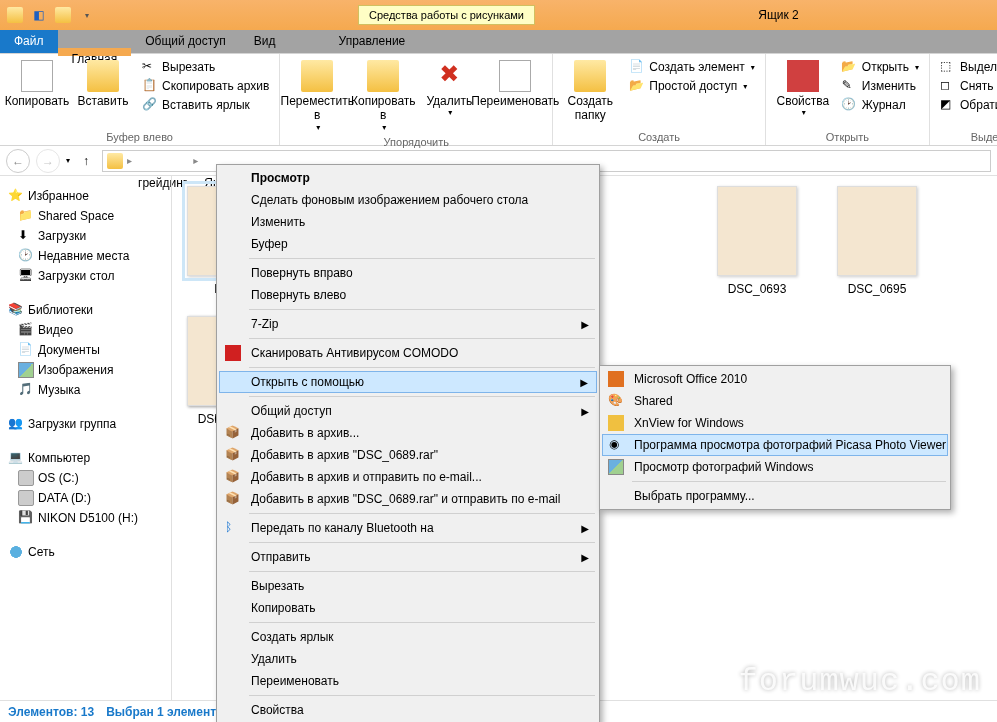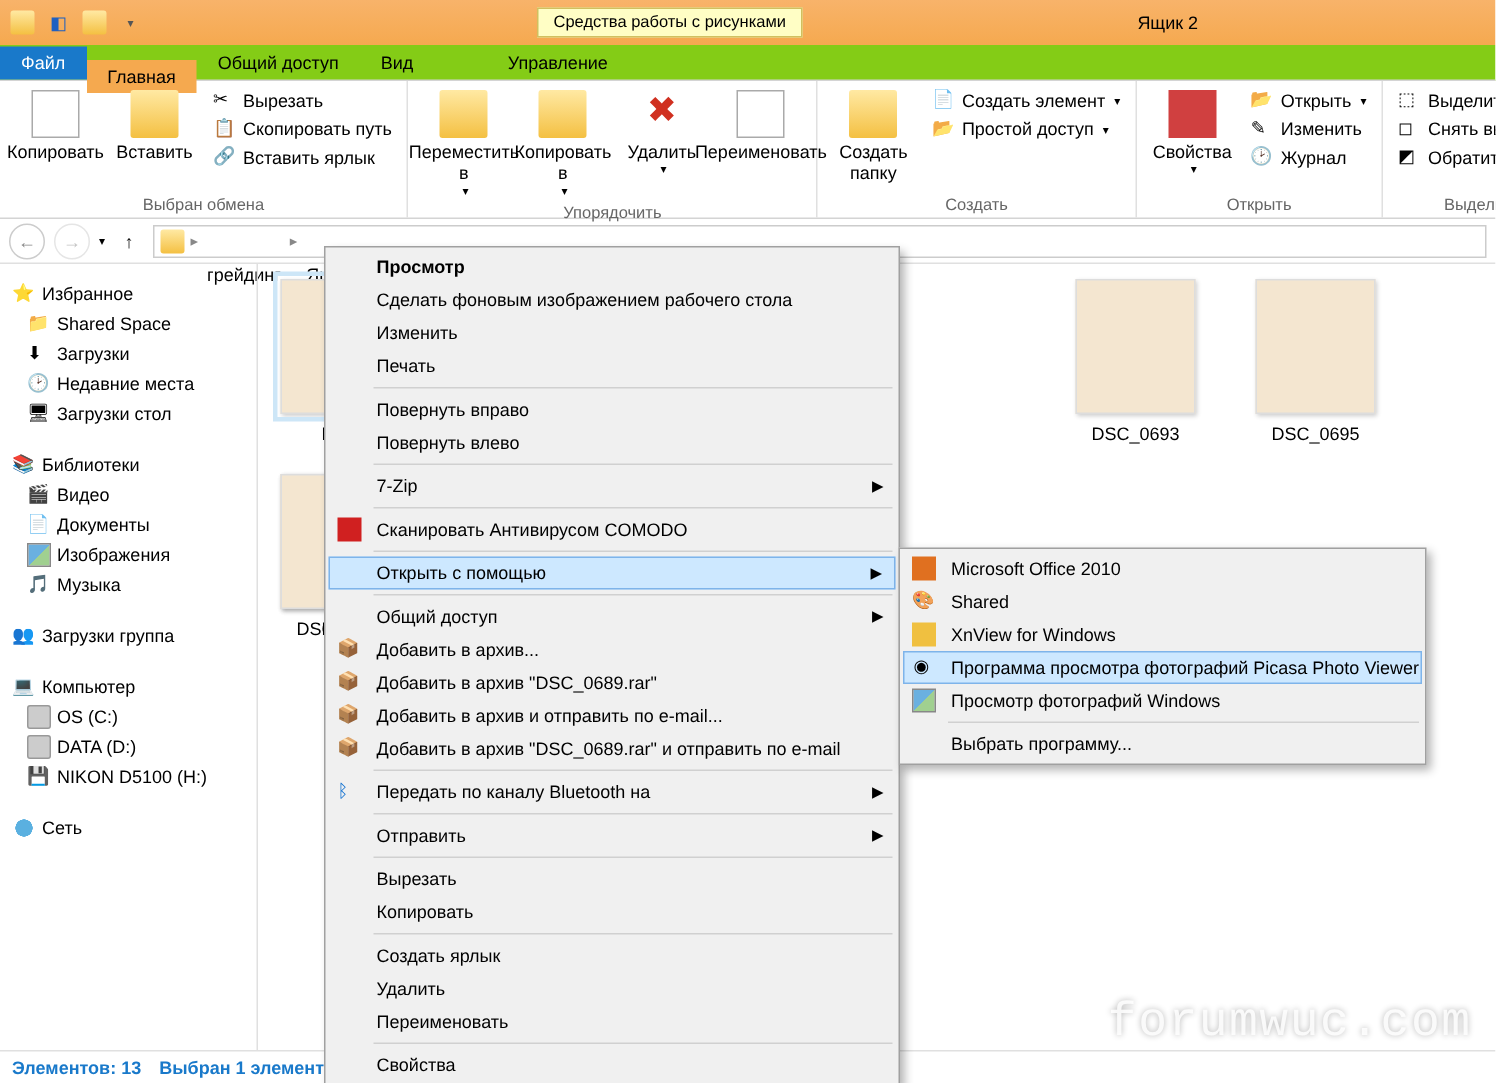--- a/index.html
+++ b/index.html
@@ -4,21 +4,21 @@
 <style>
 * { margin: 0; padding: 0; box-sizing: border-box; font-family: "Segoe UI", Tahoma, sans-serif; font-size: 12px; }
 body { background: #fff; width: 997px; height: 722px; overflow: hidden; position: relative; }
 
 .titlebar { height: 30px; background: linear-gradient(#f8b36a, #f5a94f); display: flex; align-items: center; padding: 0 4px; }
 .titlebar .qat { display: flex; gap: 2px; }
 .titlebar .qat-btn { width: 22px; height: 22px; display: flex; align-items: center; justify-content: center; }
 .titlebar .tools-tab { background: #fffec5; border: 1px solid #d0c060; padding: 3px 10px; margin-left: 260px; font-size: 11px; }
 .titlebar .title { position: absolute; left: 50%; transform: translateX(-50%); font-size: 12px; margin-left: 280px; }
 
-.tabs { height: 24px; background: #84cc16; display: flex; border-bottom: 1px solid #d4d4d4; align-items: center; }
+.tabs { height: 24px; background: #a3a3a3; display: flex; border-bottom: 1px solid #d4d4d4; }
 .tab { padding: 4px 14px; cursor: default; }
 .tab.file { background: #1979ca; color: #fff; }
 .tab.active { background: #f5a94f; margin-top: 18px; }
 .tab.manage { margin-left: 35px; }
 
 .ribbon { height: 92px; background: #fff; border-bottom: 1px solid #d4d4d4; display: flex; }
 .rgroup { border-right: 1px solid #e0e0e0; padding: 4px 6px 2px; display: flex; flex-direction: column; }
 .rgroup-body { flex: 1; display: flex; gap: 4px; align-items: flex-start; }
 .rgroup-label { text-align: center; color: #666; font-size: 11px; padding-top: 2px; }
 .rbtn-lg { display: flex; flex-direction: column; align-items: center; width: 62px; padding: 2px; text-align: center; line-height: 1.2; }
@@ -111,29 +111,29 @@
           <div class="ico ico-folder"></div>
           <span>Вставить</span>
         </div>
       <div class="rbtn-sm-col">
         <div class="rbtn-sm">
             <span class="ico">✂</span>
             <span>Вырезать</span>
           </div>
         <div class="rbtn-sm">
             <span class="ico">📋</span>
-            <span>Скопировать путь</span>
+            <span>Скопировать архив</span>
           </div>
         <div class="rbtn-sm">
             <span class="ico">🔗</span>
             <span>Вставить ярлык</span>
           </div>
       </div>
     </div>
-    <div class="rgroup-label">Выбран обмена</div>
+    <div class="rgroup-label">Буфер влево</div>
   </div>
 
   <div class="rgroup">
     <div class="rgroup-body">
       <div class="rbtn-lg">
           <div class="ico ico-folder"></div>
           <span>Переместить в</span>
           <span class="arr">▾</span>
         </div>
       <div class="rbtn-lg">
@@ -342,21 +342,21 @@
   <div class="ctx-item bold">
       <span>Просмотр</span>
     </div>
   <div class="ctx-item">
       <span>Сделать фоновым изображением рабочего стола</span>
     </div>
   <div class="ctx-item">
       <span>Изменить</span>
     </div>
   <div class="ctx-item">
-      <span>Печать</span>
+      <span>Буфер</span>
     </div>
   <div class="ctx-sep"></div>
   <div class="ctx-item">
       <span>Повернуть вправо</span>
     </div>
   <div class="ctx-item">
       <span>Повернуть влево</span>
     </div>
   <div class="ctx-sep"></div>
   <div class="ctx-item">

